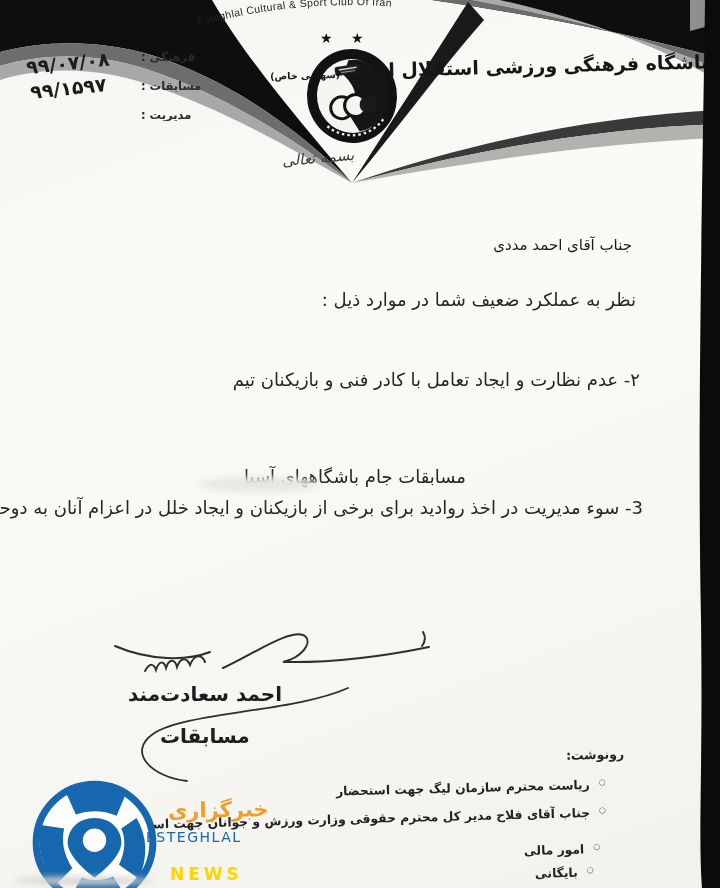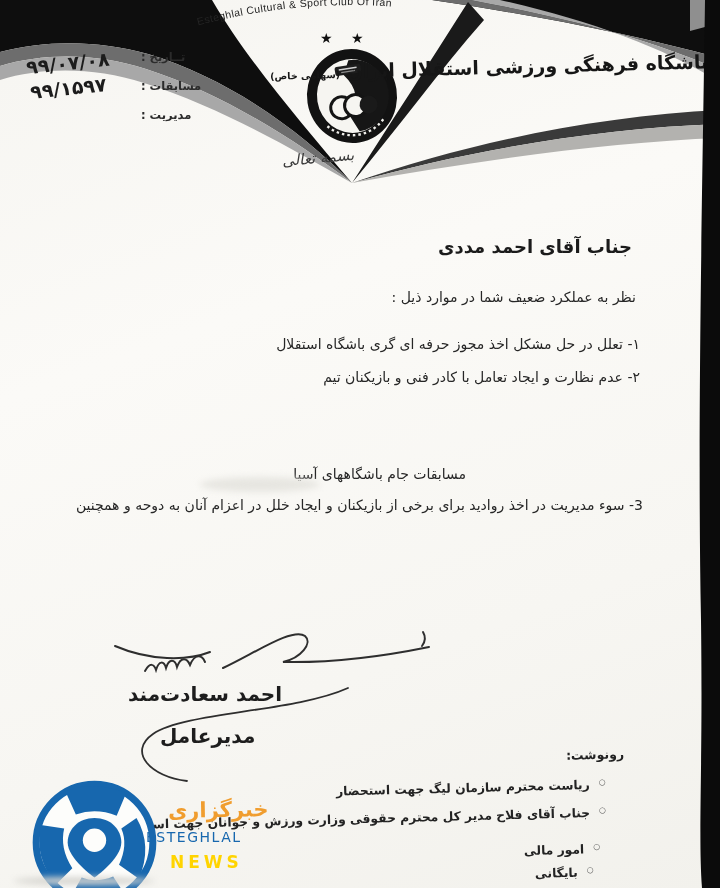--- a/index.html
+++ b/index.html
@@ -10,31 +10,31 @@
   }
   .abs{position:absolute;}
   .rtl{direction:rtl;unicode-bidi:plaintext;white-space:nowrap;}
   
   .fld-label{font-size:11.5px;font-weight:600;color:#2b2b2b;letter-spacing:.5px;}
   .fld-value{font-size:19px;font-weight:600;color:#1c1c1c;transform:rotate(-6deg);letter-spacing:2px;}
   .club-name{font-size:19px;font-weight:700;color:#161616;transform:rotate(-1.5deg);}
   .club-name small{font-size:9.5px;font-weight:600;}
   .bismillah{font-size:15px;font-style:italic;color:#3a3a3a;transform:rotate(-5deg);}
   
-  .recipient{font-size:18px;font-weight:700;color:#1b1b1b;}
-  .body-line{font-size:14px;color:#262626;font-weight:500;}
+  .recipient{font-size:15px;font-weight:400;color:#1b1b1b;}
+  .body-line{font-size:18px;color:#262626;font-weight:500;}
   .signer{font-size:20px;font-weight:700;color:#1d1d1d;}
   
   .cc-label{font-size:12.5px;font-weight:700;color:#222;transform:rotate(-1.5deg);}
   .cc-item{font-size:12.3px;font-weight:600;color:#232323;transform:rotate(-1.5deg);}
   .cc-bullet{display:inline-block;font-size:8px;color:#555;margin-left:9px;transform:translateY(-4px);}
   
   .wm-agency{font-size:21px;font-weight:700;color:#f09d2e;transform:rotate(-1deg);letter-spacing:1px;}
   .wm-brand{font-size:14px;font-weight:400;color:#1767ae;letter-spacing:1.5px;}
-  .wm-news{font-size:17px;font-weight:700;color:#ffd400;letter-spacing:4px;}
+  .wm-news{font-size:17px;font-weight:700;color:#ffd400;letter-spacing:4px;margin-top:12px;}
   
   .smudge{background:#e7e6e1;filter:blur(3px);border-radius:50%;}
 </style>
 </head>
 <body>
 
 <div class="page">
 
   <svg class="abs" style="left:0;top:0" width="720" height="206" viewBox="0 0 720 206">
 
@@ -72,51 +72,50 @@
       <rect x="-9" y="-28.5" width="18" height="1.6" fill="#cfcfcf"></rect>
       <rect x="-7" y="-25.5" width="14" height="1.4" fill="#8a8a8a"></rect>
       <circle cx="-12" cy="10" r="11" fill="#f6f5f1" stroke="#141414" stroke-width="3"></circle>
       <circle cx="2" cy="10" r="11" fill="#f6f5f1" stroke="#141414" stroke-width="3"></circle>
       <circle cx="15" cy="11" r="9" fill="#1a1a1a"></circle>
       <path d="M-29,26 A39,40 0 0 0 29,26" fill="none" stroke="#efeeea" stroke-width="2.4" stroke-dasharray="2.5 3"></path>
     </g>
   </svg>
 
   <div>
-    <div class="abs rtl fld-label" style="left:141px;top:50px">تــاریخ :</div>
+    <div class="abs rtl fld-label" style="left:141px;top:50px">فرهنگی :</div>
     <div class="abs rtl fld-value" style="left:26px;top:52px">۹۹/۰۷/۰۸</div>
     <div class="abs rtl fld-label" style="left:141px;top:79px">مسابقات :</div>
     <div class="abs rtl fld-value" style="left:30px;top:77px">۹۹/۱۵۹۷</div>
     <div class="abs rtl fld-label" style="left:141px;top:108px">مدیریت :</div>
   </div>
 
   <div class="abs rtl club-name" style="right:12px;top:56px">
     <span>باشگاه فرهنگی ورزشی استقلال ایران</span>
     <small>(سهامی خاص)</small>
   </div>
 
   <div class="abs rtl bismillah" style="left:282px;top:149px">بسمه تعالی</div>
 
   <div class="abs rtl recipient" style="right:88px;top:236px">جناب آقای  احمد مددی</div>
   <div class="abs rtl body-line" style="right:84px;top:289px">نظر به عملکرد ضعیف شما در موارد ذیل :</div>
 
-  <div class="abs rtl body-line" style="right:80px;top:336px">۱- تعلل در حل مشکل اخذ مجوز حرفه ای گری باشگاه استقلال</div>
   <div class="abs rtl body-line" style="right:80px;top:369px">۲- عدم نظارت و ایجاد تعامل با کادر فنی و بازیکنان تیم</div>
   <div class="abs rtl body-line" style="right:254px;top:466px">مسابقات جام باشگاههای آسیا</div>
   <div class="abs rtl body-line" style="right:77px;top:497px">3- سوء مدیریت در اخذ روادید برای برخی از بازیکنان و ایجاد خلل در اعزام آنان به دوحه و همچنین</div>
 
   <svg class="abs" style="left:55px;top:608px" width="430" height="185" viewBox="0 0 430 185" fill="none" stroke="#2e2e2e" stroke-width="2" stroke-linecap="round">
     <path d="M60,38 C95,53 132,53 155,44"></path>
     <path d="M90,63 c5,-9 9,-7 11,-1 c3,-10 8,-9 10,-2 c3,-10 9,-9 11,-1 c4,-11 10,-9 13,-2 c5,-12 12,-10 15,-3"></path>
     <path d="M168,60 C200,45 238,19 250,28 C258,35 246,50 228,54 C276,55 330,48 374,39"></path>
     <path d="M368,24 c3,5 2,10 -1,14"></path>
     <path d="M293,80 C240,104 130,104 98,126 C72,144 96,169 132,173" stroke-width="1.8"></path>
   </svg>
   <div class="abs rtl signer" style="left:128px;top:682px">احمد سعادت‌مند</div>
-  <div class="abs rtl signer" style="left:160px;top:724px">مدیرعامل</div>
+  <div class="abs rtl signer" style="left:160px;top:724px">مسابقات</div>
 
   <div>
     <div class="abs rtl cc-label" style="right:96px;top:747px">رونوشت:</div>
     <div class="abs rtl cc-item" style="right:114px;top:781px">
       <span class="cc-bullet">○</span><span>ریاست محترم سازمان لیگ جهت استحضار</span>
     </div>
     <div class="abs rtl cc-item" style="right:114px;top:812px">
       <span class="cc-bullet">○</span><span>جناب آقای فلاح مدیر کل محترم حقوقی وزارت ورزش و جوانان جهت استحضار</span>
     </div>
     <div class="abs rtl cc-item" style="right:120px;top:843px">

